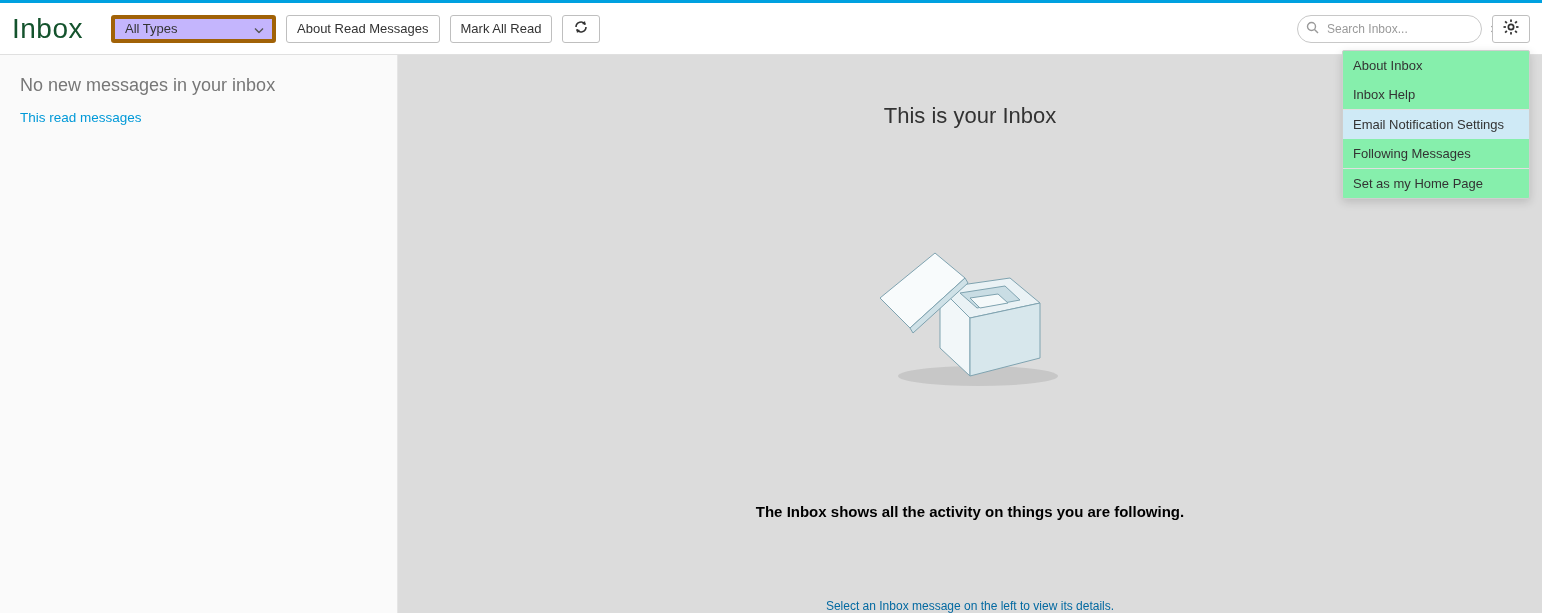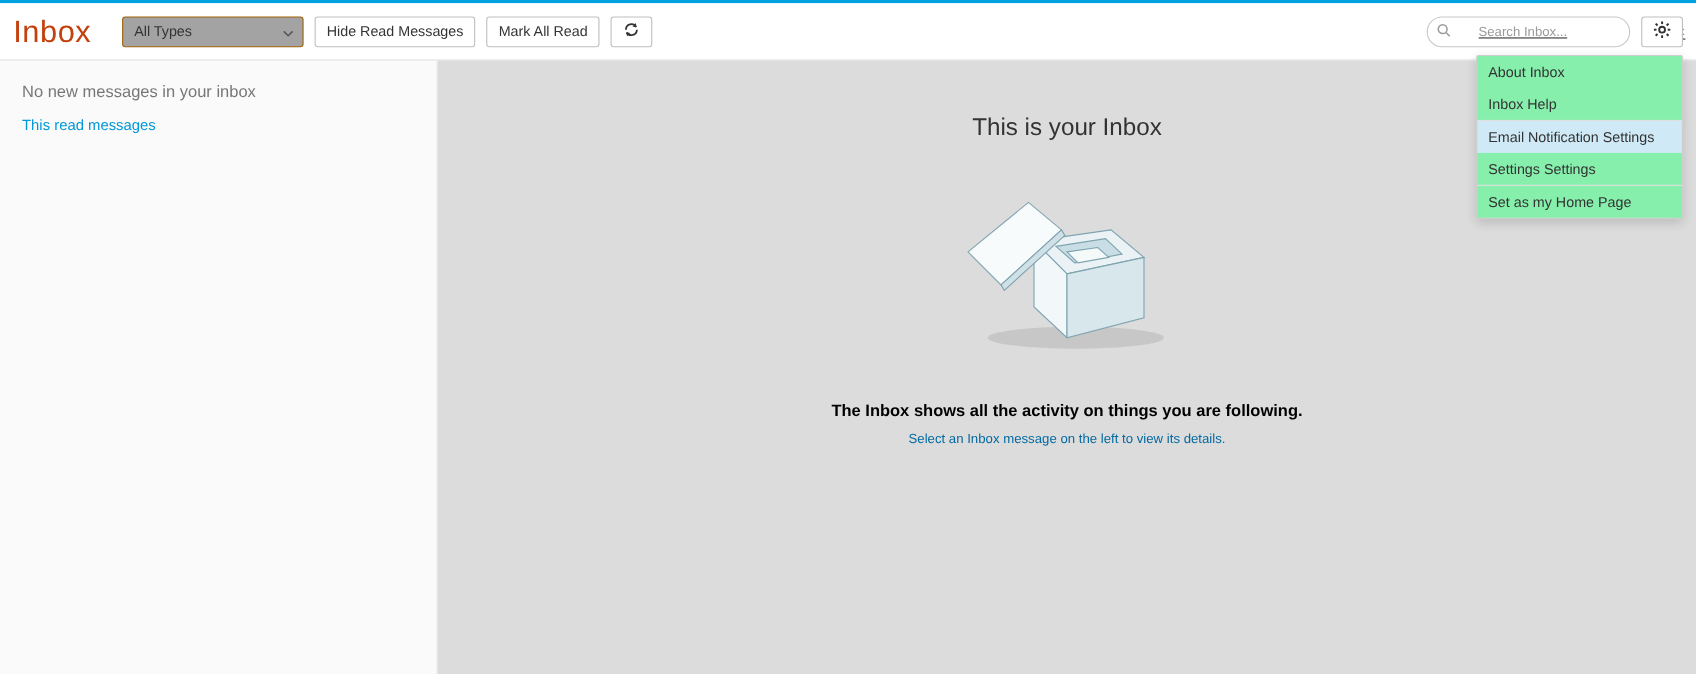--- a/index.html
+++ b/index.html
@@ -22,31 +22,31 @@
     display: flex;
     align-items: center;
     padding: 0 12px;
     gap: 10px;
     position: relative;
     background: #fff;
   }
   .page-title {
     font-size: 28px;
     font-weight: 400;
-    color: #c2410c;
+    color: #14532d;
     margin-right: 18px;
     letter-spacing: 0.5px;
   }
   .select {
     position: relative;
     width: 165px;
     height: 28px;
-    border: 1px solid #a16207;
+    border: 4px solid #a16207;
     border-radius: 3px;
-    background: #a3a3a3;
+    background: #c4b5fd;
     display: flex;
     align-items: center;
     padding: 0 26px 0 10px;
     font-size: 13px;
     color: #333;
     cursor: pointer;
   }
   .select .chev {
     position: absolute;
     right: 8px; top: 50%;
@@ -72,22 +72,21 @@
   .toolbar-spacer { flex: 1; }
   .search {
     width: 185px;
     height: 28px;
     border: 1px solid #c8c8c8;
     border-radius: 14px;
     background: #fff;
     display: flex;
     align-items: center;
     padding: 0 8px;
-    gap: 23px;
-    text-decoration: underline;
+    gap: 6px;
   }
   .search input {
     flex: 1;
     border: none;
     outline: none;
     font-size: 12px;
     color: #555;
     background: transparent;
   }
   .search input::placeholder { color: #9a9a9a; }
@@ -114,36 +113,37 @@
     height: calc(613px - 3px - 52px);
   }
   .sidebar {
     width: 398px;
     background: #fafafa;
     border-right: 1px solid #e5e5e5;
     padding: 20px;
   }
   .no-msgs {
     color: #777;
-    font-size: 15px;
+    font-size: 18px;
     margin-bottom: 14px;
   }
   .link {
     color: #0099d8;
     font-size: 13.5px;
     cursor: pointer;
   }
   .main {
     flex: 1;
     background: #dcdcdc;
     position: relative;
     display: flex;
     flex-direction: column;
     align-items: center;
     padding-top: 48px;
+    justify-content: space-between;
   }
   .headline {
     font-size: 22px;
     color: #333;
     font-weight: 400;
     margin-bottom: 30px;
   }
   .box-illustration {
     width: 220px;
     height: 170px;
@@ -196,21 +196,21 @@
 
   <div class="select">
     <span>All Types</span>
     <span class="chev">
       <svg width="10" height="6" viewBox="0 0 10 6">
           <path d="M1 1 L5 5 L9 1" stroke="#555" stroke-width="1.4" fill="none"></path>
         </svg>
     </span>
   </div>
 
-  <button class="btn">Hide Read Messages</button>
+  <button class="btn">About Read Messages</button>
   <button class="btn">Mark All Read</button>
 
   <button class="btn btn-icon">
     <span>
       <svg width="16" height="14" viewBox="0 0 16 14">
         <path d="M3 7 A5 5 0 0 1 12.3 4.5" stroke="#333" stroke-width="1.6" fill="none"></path>
         <path d="M13 7 A5 5 0 0 1 3.7 9.5" stroke="#333" stroke-width="1.6" fill="none"></path>
         <path d="M12 1 L12.6 4.7 L9 4.1 Z" fill="#333"></path>
         <path d="M4 13 L3.4 9.3 L7 9.9 Z" fill="#333"></path>
       </svg>
@@ -246,21 +246,21 @@
         </g>
       </svg>
     </span>
   </div>
 
   <div class="menu">
     <div class="menu-item">About Inbox</div>
     <div class="menu-item">Inbox Help</div>
     <div class="menu-divider"></div>
     <div class="menu-item highlight">Email Notification Settings</div>
-    <div class="menu-item">Settings Settings</div>
+    <div class="menu-item">Following Messages</div>
     <div class="menu-divider"></div>
     <div class="menu-item">Set as my Home Page</div>
   </div>
 </div>
 
 <div class="body">
   <div class="sidebar">
     <div class="no-msgs">No new messages in your inbox</div>
     <div class="link">This read messages</div>
   </div>

